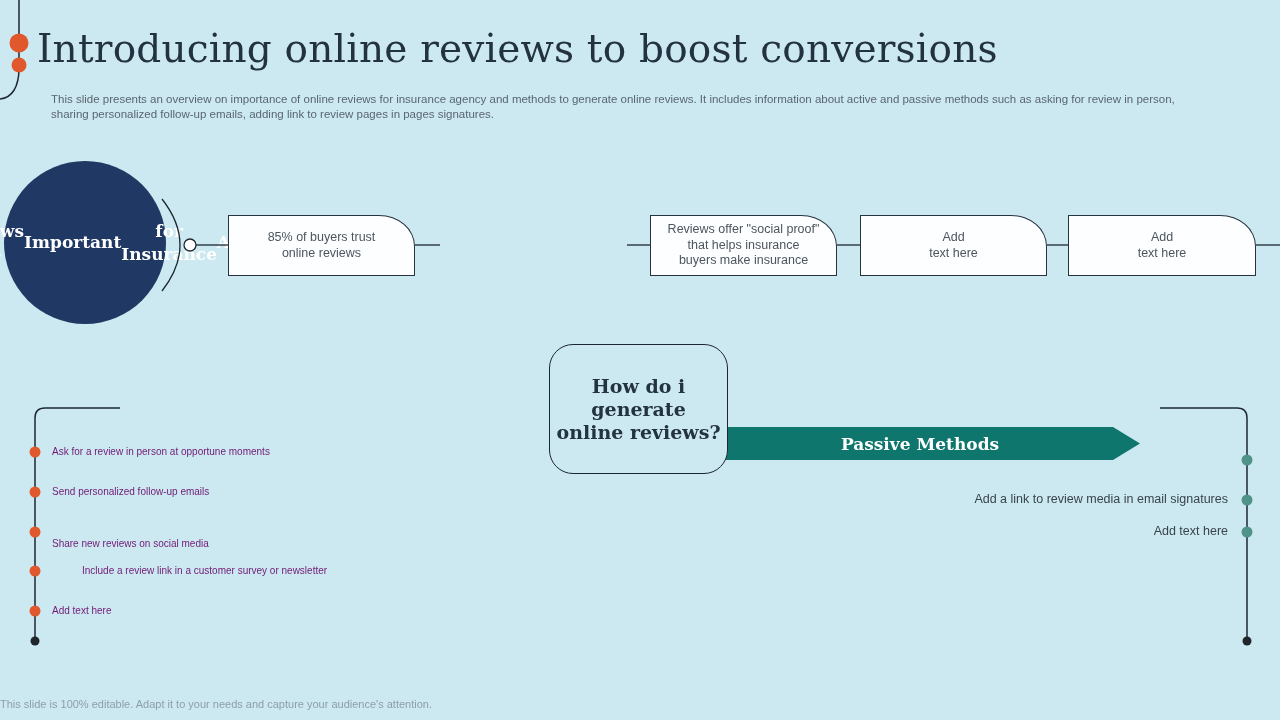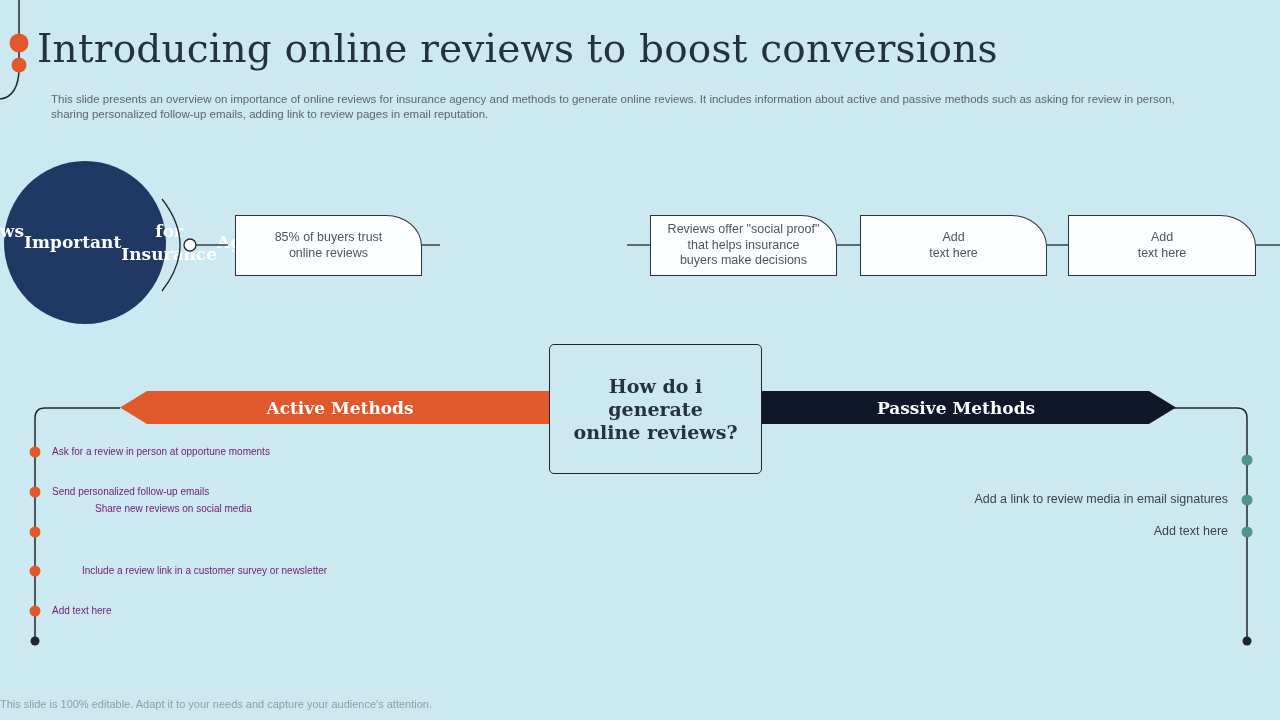--- a/index.html
+++ b/index.html
@@ -36,43 +36,44 @@
 
   
   .t-box {
     top:215px; height:61px; width:187px;
     background:#fdfeff; border:1px solid #27333e;
     border-top-right-radius:36px 31px;
     display:flex; flex-direction:column; justify-content:center; align-items:center;
     text-align:center; font-size:12.5px; line-height:15.5px; color:#4c565f;
     z-index:6;
   }
-  .t-box1 { left:235px; } .t-box2 { left:440px; } .t-box3 { left:650px; }
+  .t-box1 { left:228px; } .t-box2 { left:440px; } .t-box3 { left:650px; }
   .t-box4 { left:860px; } .t-box5 { left:1068px; width:188px; }
 
   
   .banner {
     top:391px; height:33px; width:440px;
     display:flex; align-items:center; justify-content:center;
     color:#ffffff; font-family:"DejaVu Serif", serif; font-weight:bold; font-size:17px;
     z-index:4;
   }
   .banner-active {
     left:120px; background:#e0582b;
     clip-path:polygon(0 50%, 27px 0, 100% 0, 100% 100%, 27px 100%);
   }
   .banner-passive {
-    left:736px; background:#0f172a;
+    left:700px; background:#0f766e;
     clip-path:polygon(0 0, calc(100% - 27px) 0, 100% 50%, calc(100% - 27px) 100%, 0 100%);
+    margin-top:36px;
   }
 
   
   .question-box {
-    left:549px; top:344px; width:213px; height:130px;
-    background:#cce9f1; border:1.5px solid #1c2733; border-radius:5px;
+    left:549px; top:344px; width:179px; height:130px;
+    background:#cce9f1; border:1.5px solid #1c2733; border-radius:24px;
     display:flex; flex-direction:column; justify-content:center; align-items:center;
     text-align:center; font-family:"DejaVu Serif", serif; font-weight:bold;
     font-size:19px; line-height:23px; color:#243340;
     z-index:5;
   }
 
   
   .item-left {
     left:52px; width:420px; font-size:10px; line-height:15.5px; color:#701a75;
     z-index:6;
@@ -95,21 +96,21 @@
 
   <svg class="abs" style="left:0;top:0;" width="40" height="110" viewBox="0 0 40 110">
     <path d="M19 0 L19 68 C19 87 12 98 0 99" fill="none" stroke="#1c2733" stroke-width="1.5"></path>
     <circle cx="19" cy="43" r="9.5" fill="#e0582b"></circle>
     <circle cx="19" cy="65" r="7.5" fill="#e0582b"></circle>
   </svg>
 
   <h1 class="abs title">Introducing online reviews to boost conversions</h1>
   <div class="abs subtitle">
     <div>This slide presents an overview on importance of online reviews for insurance agency and methods to generate online reviews. It includes information about active and passive methods such as asking for review in person,</div>
-    <div>sharing personalized follow-up emails, adding link to review pages in email reputation.</div>
+    <div>sharing personalized follow-up emails, adding link to review pages in pages signatures.</div>
   </div>
 
   <div class="abs why-circle">
     <div>Why Online</div>
     <div>Reviews are</div>
     <div>Important</div>
     <div>for Insurance</div>
     <div>Agency</div>
   </div>
 
@@ -133,54 +134,51 @@
     <circle cx="35" cy="571" r="5.5" fill="#e0582b"></circle>
     <circle cx="35" cy="611" r="5.5" fill="#e0582b"></circle>
 
     <path d="M1160 408 L1237 408 Q1247 408 1247 418 L1247 641" fill="none" stroke="#1c2733" stroke-width="1.5"></path>
     <circle cx="1247" cy="641" r="4.5" fill="#20262b"></circle>
     <circle cx="1247" cy="460" r="5.5" fill="#4f938a"></circle>
     <circle cx="1247" cy="500" r="5.5" fill="#4f938a"></circle>
     <circle cx="1247" cy="532" r="5.5" fill="#4f938a"></circle>
   </svg>
 
-  <div class="abs banner banner-active">
-    <span>Active Methods</span>
-  </div>
   <div class="abs banner banner-passive">
     <span>Passive Methods</span>
   </div>
 
   <div class="abs question-box">
     <div>How do i</div>
     <div>generate</div>
     <div>online reviews?</div>
   </div>
 
   <div class="abs t-box t-box1">
     <div>85% of buyers trust</div>
     <div>online reviews</div>
   </div>
   <div class="abs t-box t-box3">
     <div>Reviews offer "social proof"</div>
     <div>that helps insurance</div>
-    <div>buyers make decisions</div>
+    <div>buyers make insurance</div>
   </div>
   <div class="abs t-box t-box4">
     <div>Add</div>
     <div>text here</div>
   </div>
   <div class="abs t-box t-box5">
     <div>Add</div>
     <div>text here</div>
   </div>
 
   <div class="abs item-left" style="top:444px;">Ask for a review in person at opportune moments</div>
   <div class="abs item-left" style="top:484px;">Send personalized follow-up emails</div>
-  <div class="abs item-left" style="top:501px;margin-left:43px;">Share new reviews on social media</div>
+  <div class="abs item-left" style="top:536px;">Share new reviews on social media</div>
   <div class="abs item-left" style="top:563px;margin-left:30px;">Include a review link in a customer survey or newsletter</div>
   <div class="abs item-left" style="top:603px;">Add text here</div>
 
   <div class="abs item-right" style="top:492px;">Add a link to review media in email signatures</div>
   <div class="abs item-right" style="top:524px;">Add text here</div>
 
   <div class="abs footer">This slide is 100% editable. Adapt it to your needs and capture your audience's attention.</div>
 
 </div>
 

